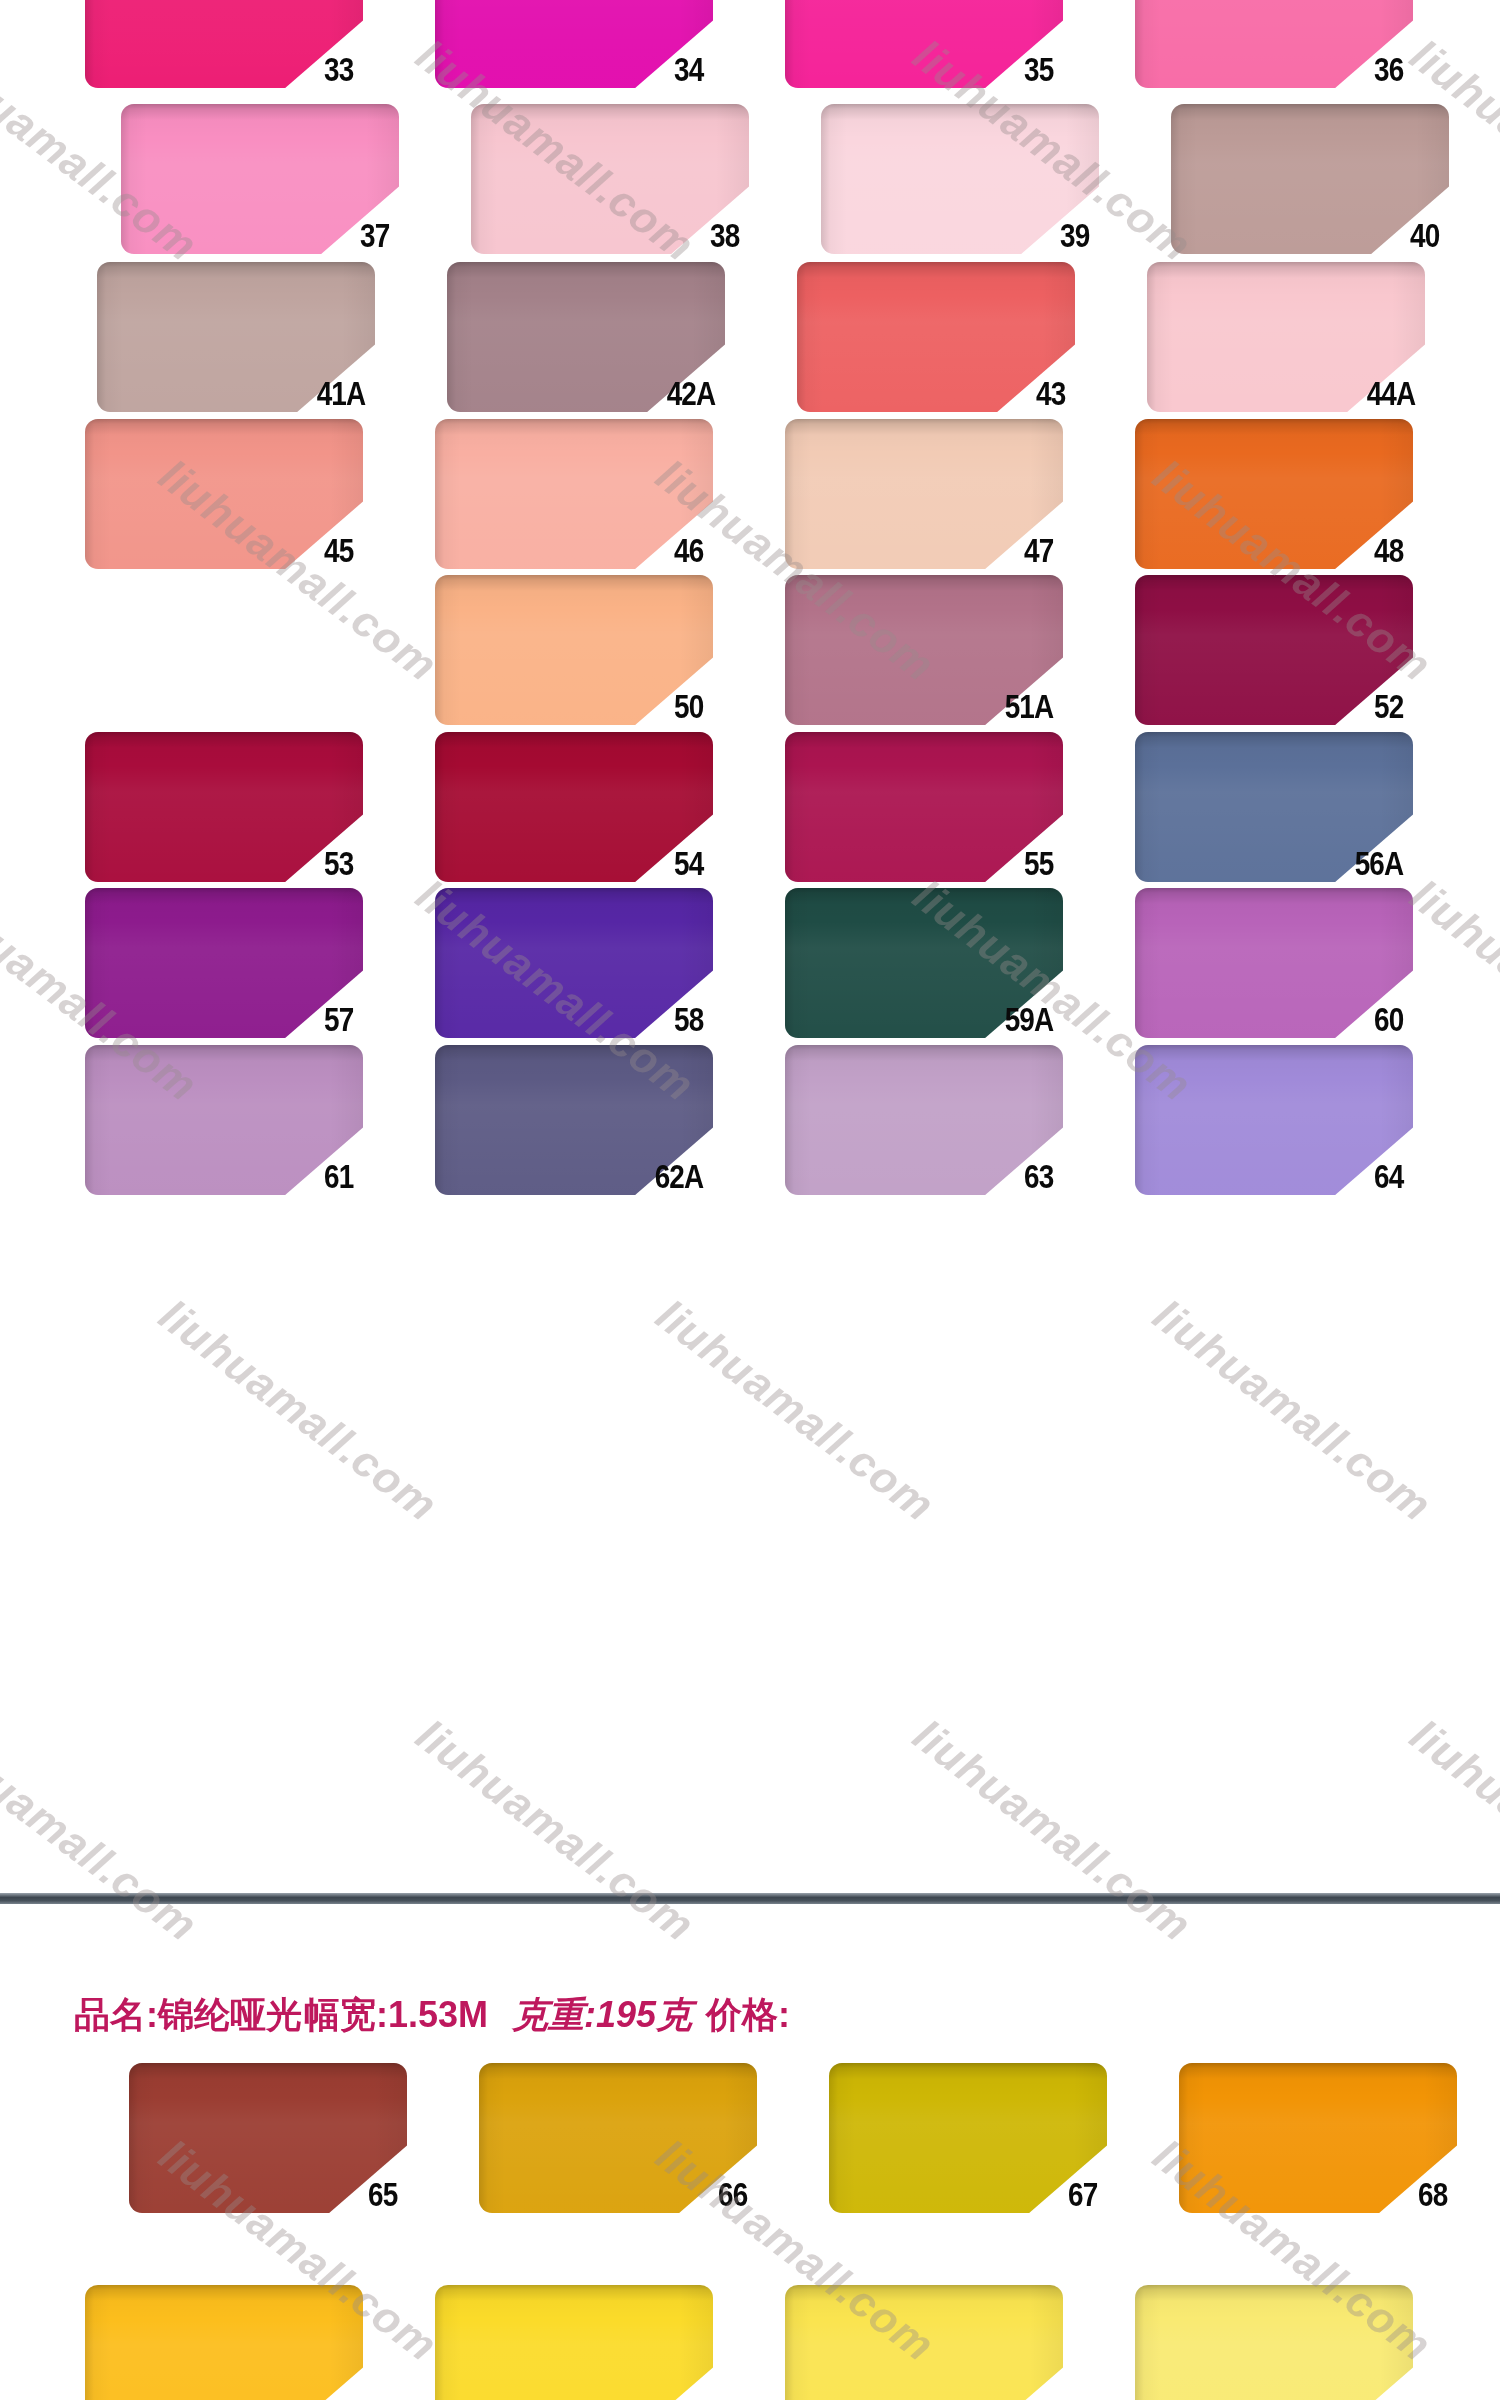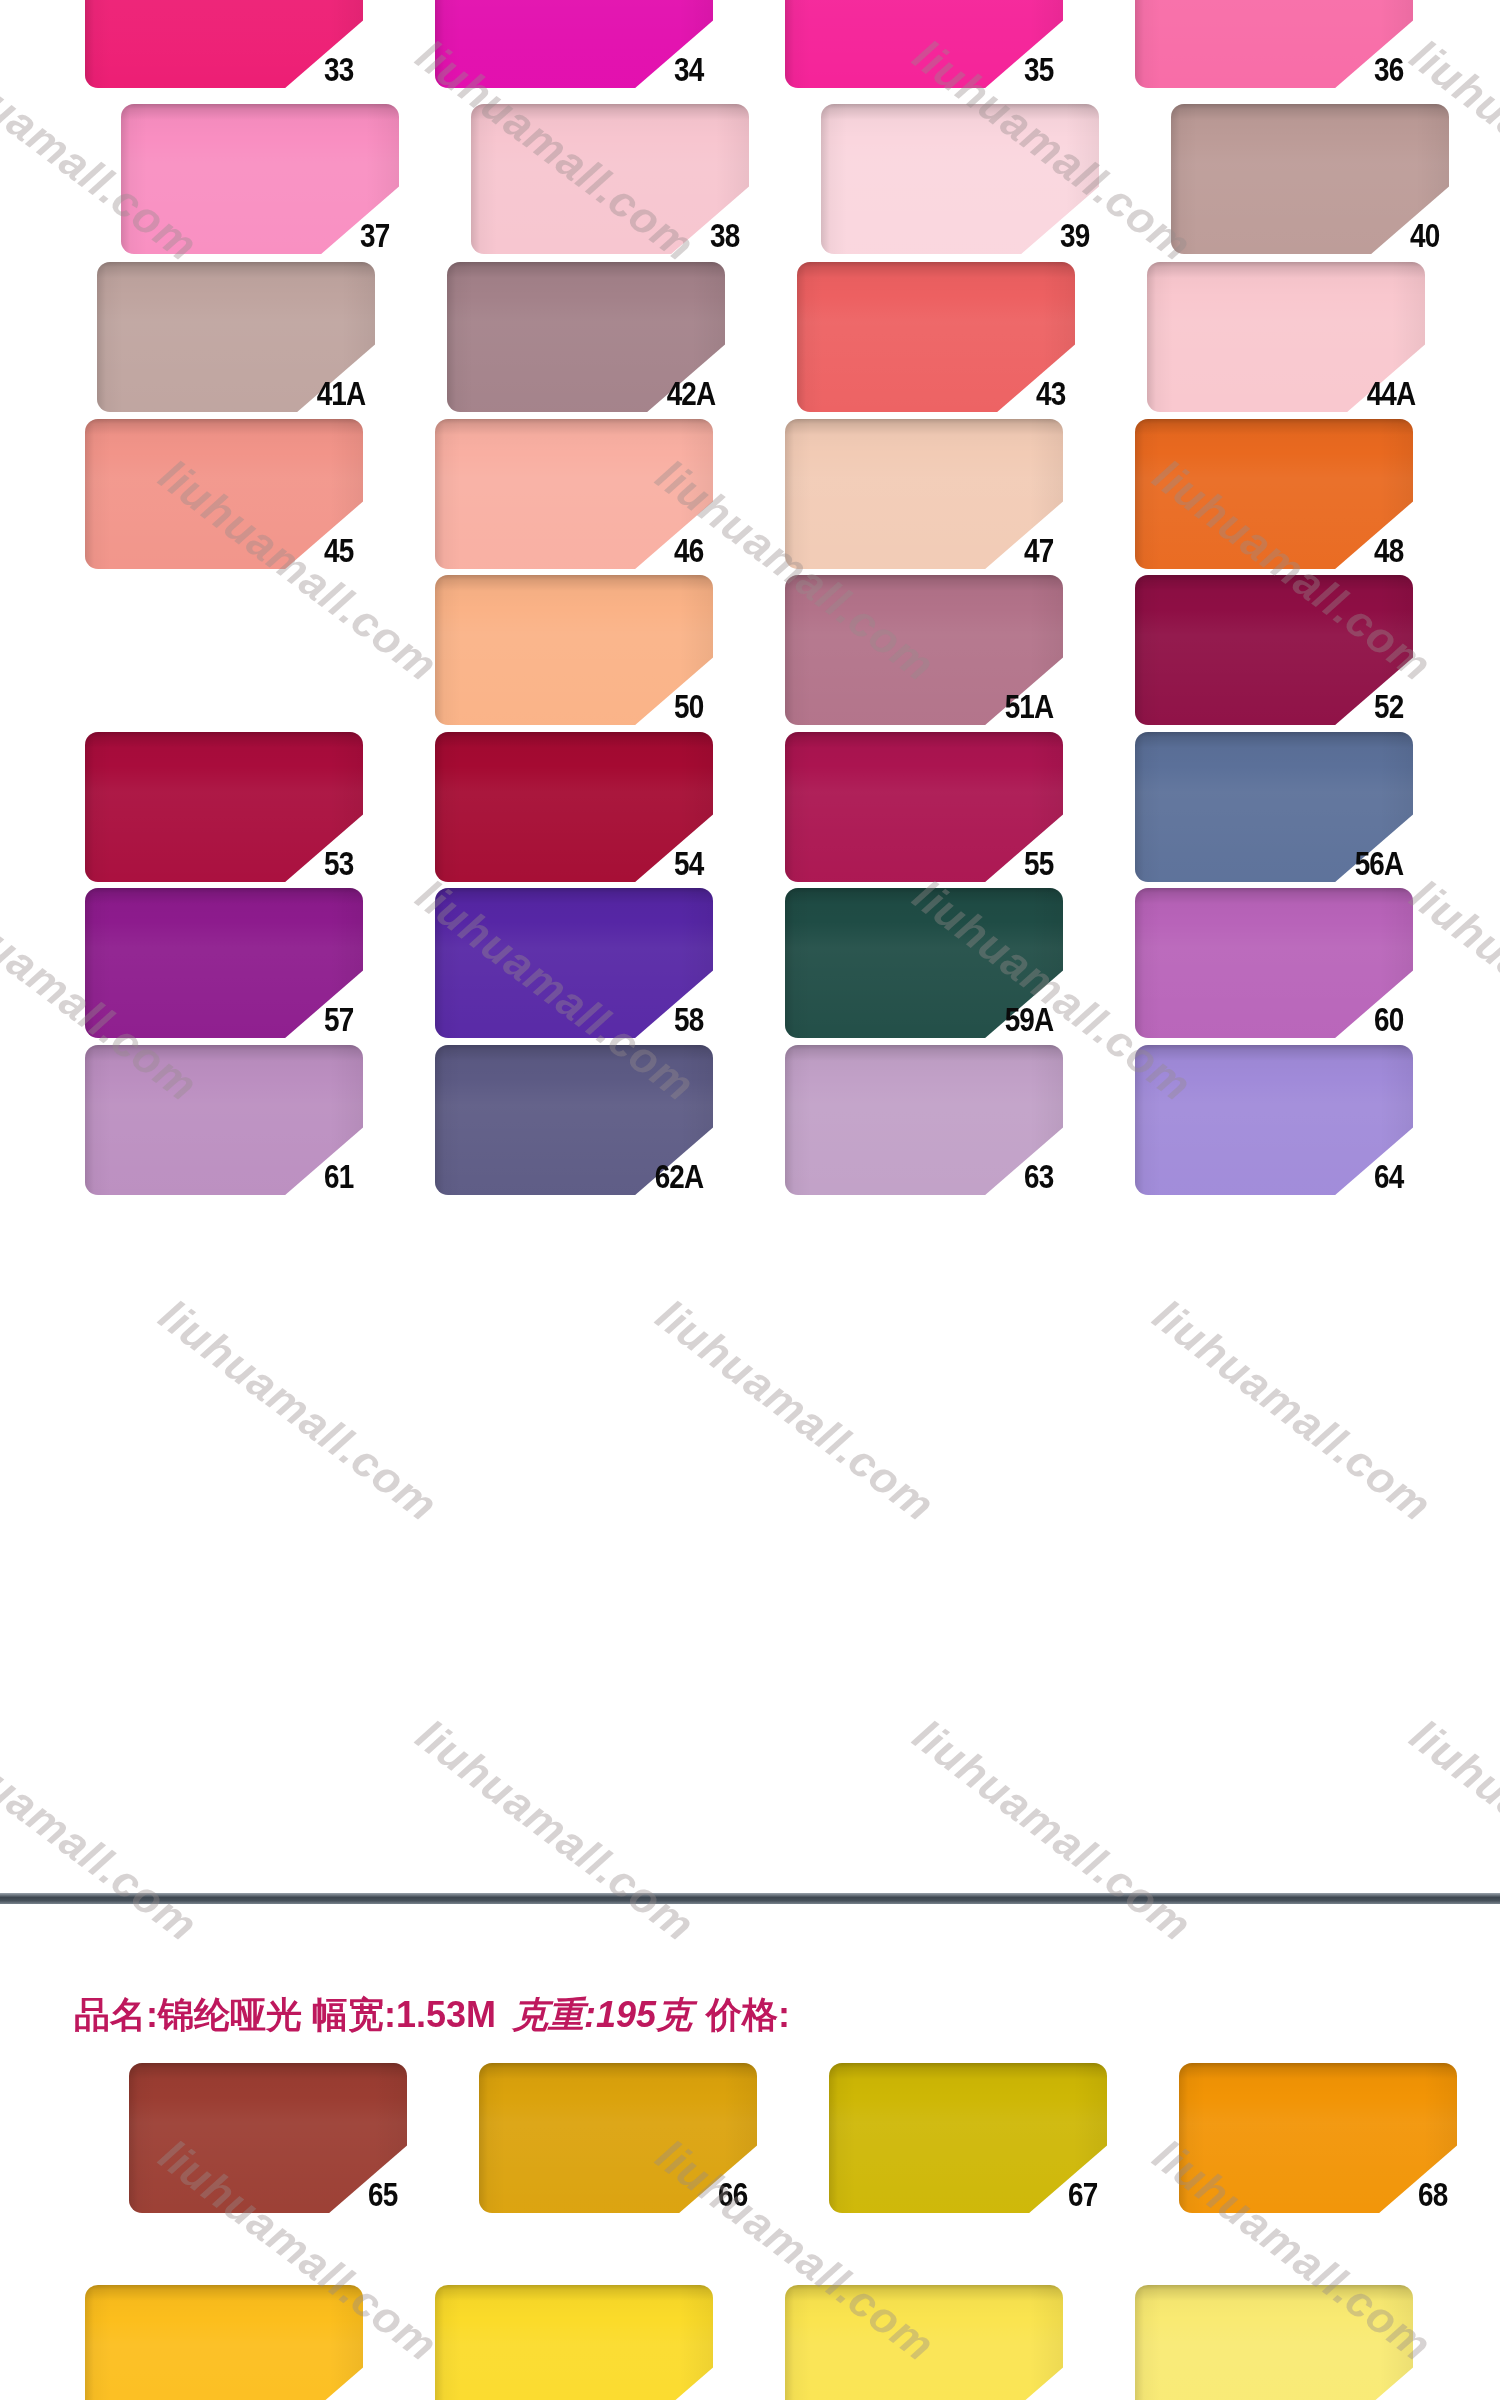--- a/index.html
+++ b/index.html
@@ -156,21 +156,21 @@
     top: 0;
     font-family: "Liberation Sans", "DejaVu Sans", sans-serif;
     font-size: 36px;
     font-weight: 700;
     color: #be185d;
     white-space: nowrap;
     letter-spacing: 0px;
     margin-top: 16px;
   }
   .spec-item.s0 { left: 74px; }
-  .spec-item.s1 { left: 312px; }
+  .spec-item.s1 { left: 304px; }
   .spec-item.s2 { left: 512px; font-style: italic; }
   .spec-item.s3 { left: 706px; }
 </style>
 </head>
 <body>
 
 <div id="page">
   <div id="swatch-area-upper">
       <div class="swatch-row" style="position: absolute; left: 0px; top: -62px;">
         <div class="cell c0">

